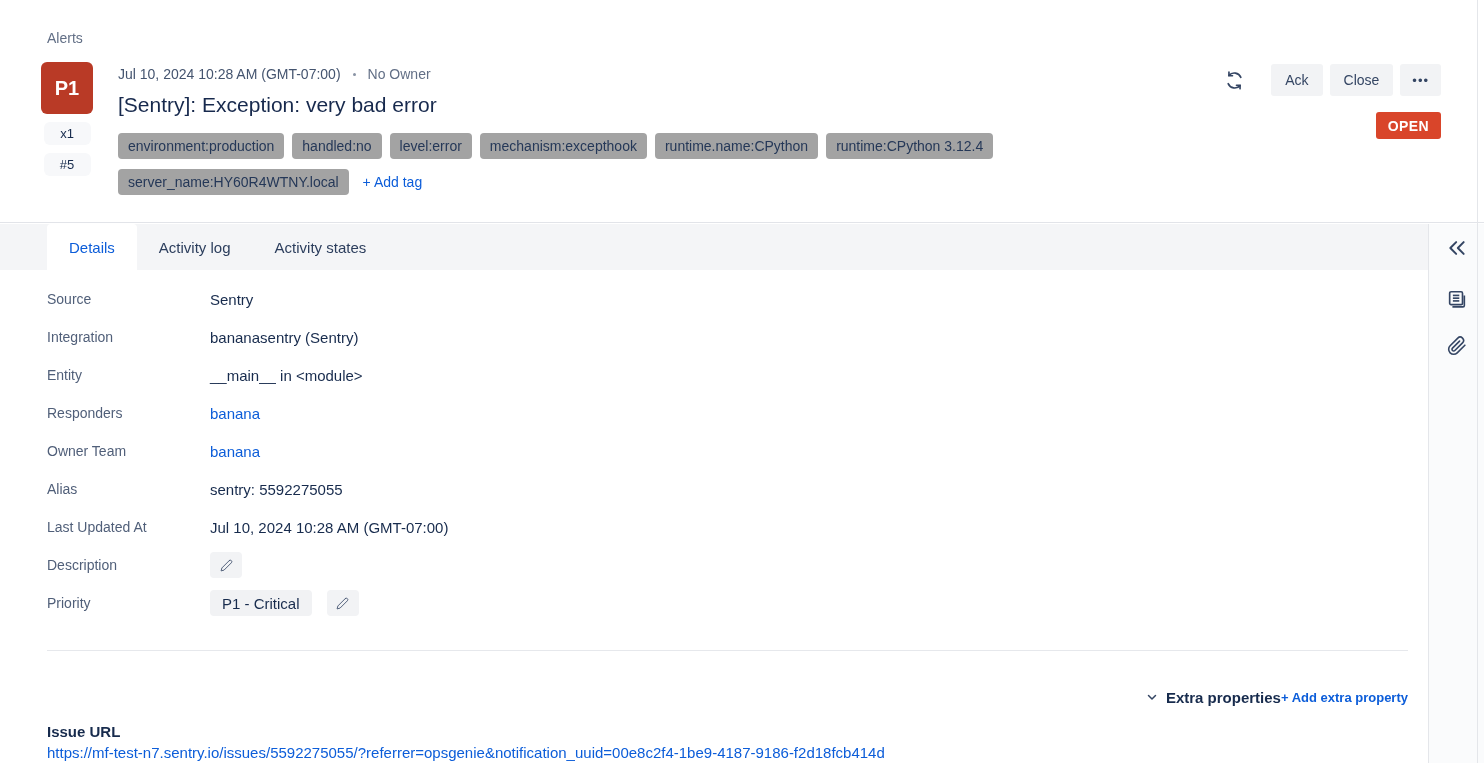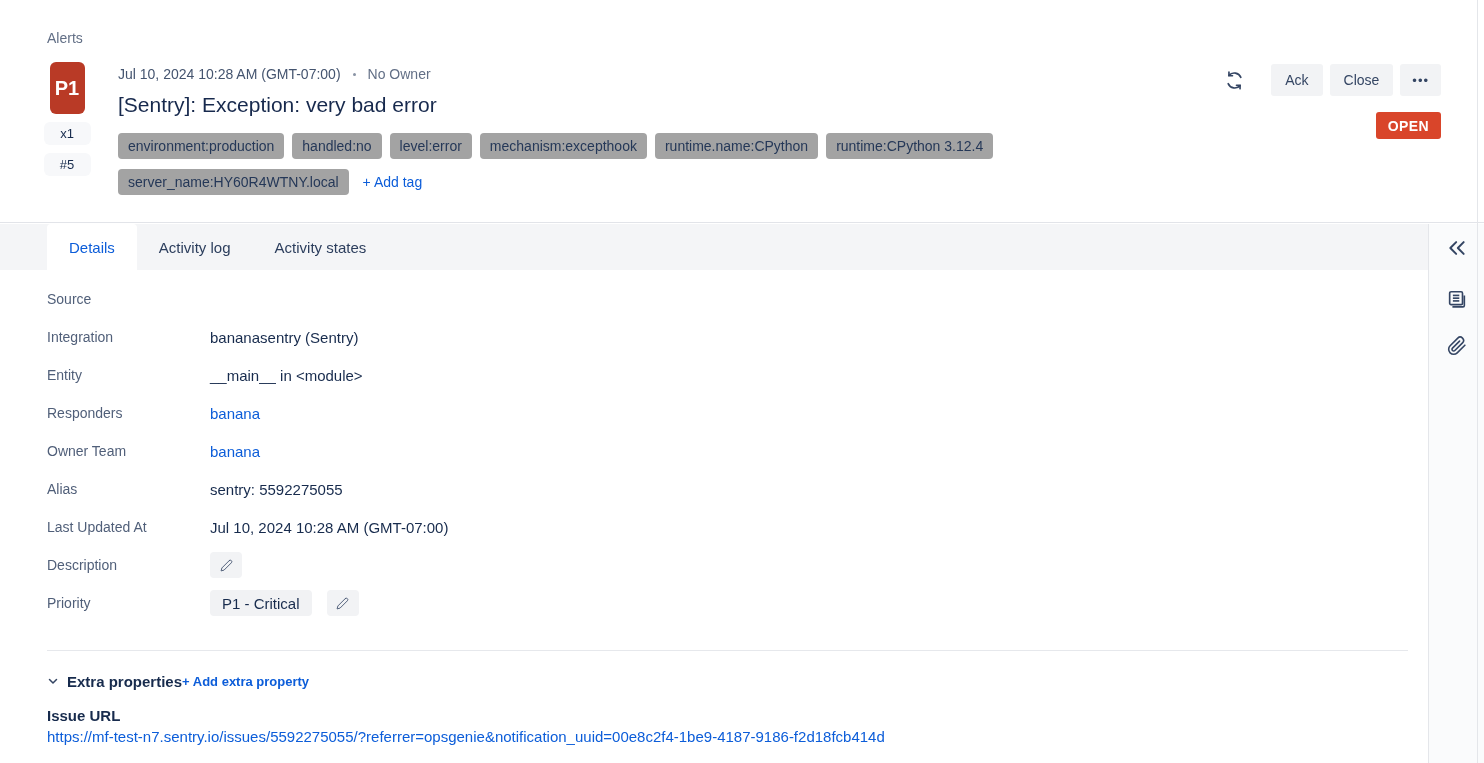--- a/index.html
+++ b/index.html
@@ -5,21 +5,21 @@
   * { margin:0; padding:0; box-sizing:border-box; }
   html,body { width:1484px; height:763px; overflow:hidden; background:#fff;
     font-family:"Liberation Sans","DejaVu Sans",sans-serif; color:#172B4D; }
   .page { position:relative; width:1484px; height:763px; }
 
   
   .header { position:absolute; top:0; left:0; right:0; height:223px; background:#fff;
     border-bottom:1px solid #E2E4E9; }
   .breadcrumb { position:absolute; left:47px; top:30px; font-size:14px; color:#626F86; cursor:pointer; }
   .left-badges { position:absolute; left:41px; top:62px; width:52px; display:flex; flex-direction:column; align-items:center; }
-  .p1-badge { width:35px; height:52px; border-radius:6px; background:#B93A26; color:#fff;
+  .p1-badge { width:52px; height:52px; border-radius:6px; background:#B93A26; color:#fff;
     font-size:20px; font-weight:bold; display:flex; align-items:center; justify-content:center; }
   .mini-badge { width:47px; height:23px; margin-top:8px; border-radius:6px; background:#F7F8FA;
     color:#172B4D; font-size:13px; display:flex; align-items:center; justify-content:center; }
   .head-main { position:absolute; left:118px; top:64px; width:1010px; }
   .meta-row { display:flex; align-items:center; font-size:14px; color:#44546F; height:20px; }
   .meta-dot { width:3px; height:3px; border-radius:50%; background:#8993A4; margin:0 12px; }
   .meta-owner { color:#626F86; }
   .alert-title { margin-top:6px; font-size:21px; font-weight:500; color:#17294D; line-height:30px; }
   .tags { margin-top:13px; display:flex; flex-direction:column; gap:10px; }
   .tag-row { display:flex; align-items:center; gap:8px; }
@@ -51,21 +51,21 @@
   .field-label { font-size:14px; color:#505F79; }
   .field-value { font-size:15px; color:#172B4D; }
   .field-value.link { color:#0C5DD9; cursor:pointer; width:max-content; }
   .edit-btn { width:32px; height:26px; background:#F2F3F5; border:none; border-radius:4px;
     display:flex; align-items:center; justify-content:center; cursor:pointer; }
   .chip-edit-wrap { display:flex; align-items:center; gap:15px; }
   .priority-chip { background:#F1F2F4; color:#172B4D; font-size:15px; height:26px;
     display:flex; align-items:center; padding:0 12px; border-radius:4px; }
 
   .divider { height:1px; background:#E6E8EC; margin-top:32px; }
-  .extra-head { margin-top:18px; display:flex; align-items:center; justify-content:flex-start; height:24px; }
+  .extra-head { margin-top:34px; display:flex; align-items:center; justify-content:flex-end; height:24px; }
   .extra-toggle { display:flex; align-items:center; gap:8px; cursor:pointer; }
   .extra-title { font-size:15px; font-weight:bold; color:#172B4D; }
   .add-extra { font-size:13px; color:#0C5DD9; cursor:pointer;font-weight:bold; }
   .issue-label { margin-top:14px; font-size:15px; font-weight:bold; color:#172B4D; }
   .issue-url { margin-top:4px; font-size:15px; color:#0C5DD9; cursor:pointer; width:max-content; }
 
   
   .elapsed-card { position:absolute; top:285px; right:76px; width:116px; height:59px;
     background:#fff; border:1px solid #E8EAEE; border-radius:8px;
     box-shadow:0 1px 2px rgba(9,30,66,.08); text-align:center; }
@@ -145,20 +145,21 @@
   <div class="tabbar">
     <div class="tab active">Details</div>
     <div class="tab">Activity log</div>
     <div class="tab">Activity states</div>
   </div>
 
   <div class="content">
 
     <div class="field-row">
       <div class="field-label">Source</div>
+      <div class="field-value">Sentry</div>
     </div>
     <div class="field-row">
       <div class="field-label">Integration</div>
       <div class="field-value">bananasentry (Sentry)</div>
     </div>
     <div class="field-row">
       <div class="field-label">Entity</div>
       <div class="field-value">__main__ in &lt;module&gt;</div>
     </div>
     <div class="field-row">

